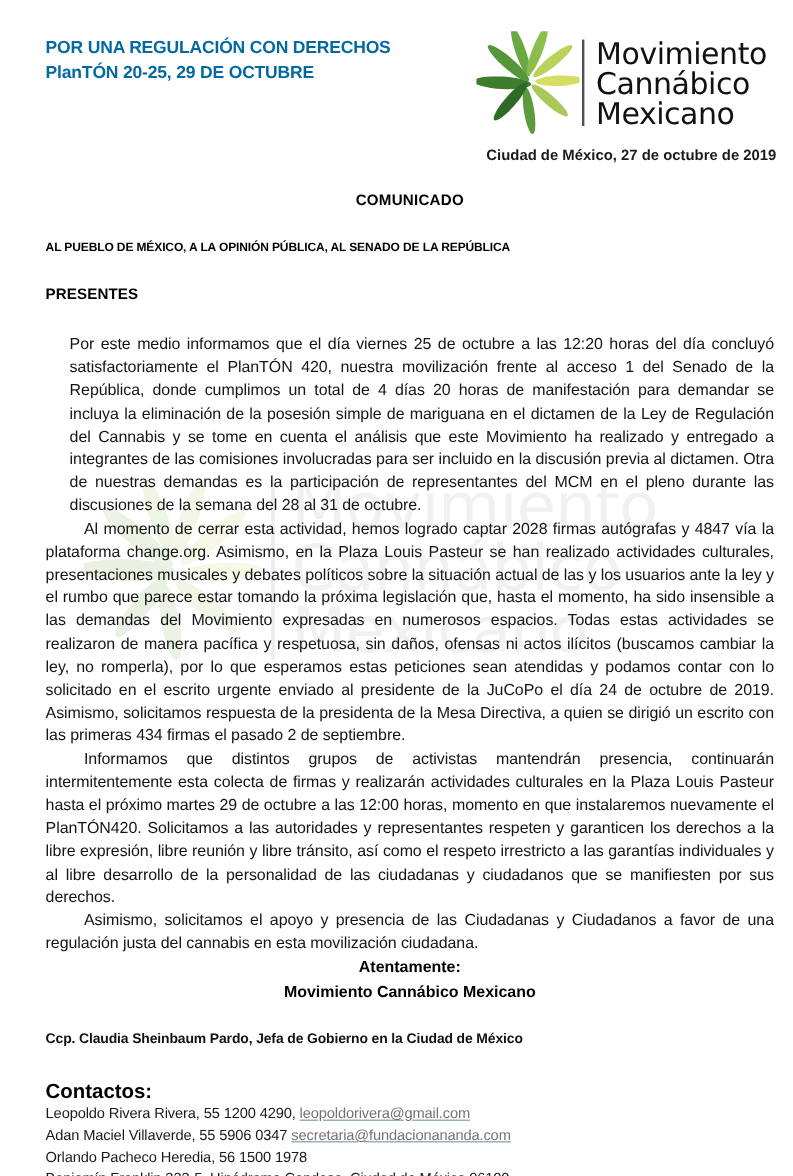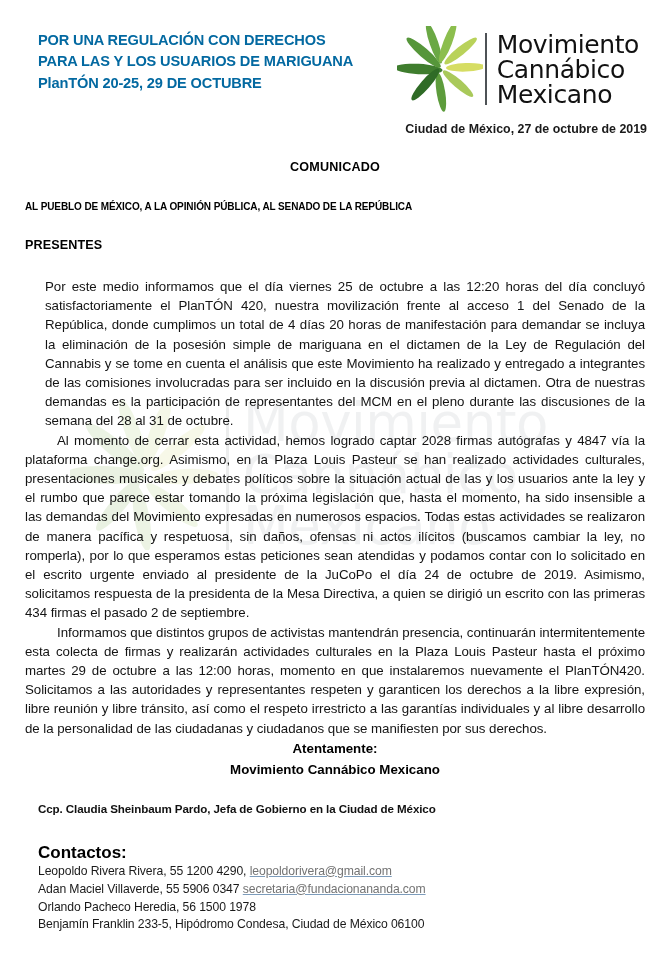--- a/index.html
+++ b/index.html
@@ -115,21 +115,21 @@
     font-weight: bold;
     font-size: 12.4px;
     padding: 10px 14px 0 0;
     color: #1a1a1a;
   }
 
   
   .content {
     position: relative;
     z-index: 2;
-    padding: 0 16px 0 25px;
+    padding: 0 16px 0 38px;
   }
   .comunicado {
     text-align: center;
     font-weight: bold;
     font-size: 12.6px;
     margin-top: 24px;
     letter-spacing: 0.2px;
   }
   .addressee {
     font-weight: bold;
@@ -221,21 +221,20 @@
     <div class="wm-text">
       <div>Movimiento</div>
       <div>Cannábico</div>
       <div>Mexicano</div>
     </div>
   </div>
 
   <div class="header">
     <div class="header-title">
       <div class="line">POR UNA REGULACIÓN CON DERECHOS</div>
-      <div class="line">PARA LAS Y LOS USUARIOS DE MARIGUANA</div>
       <div class="line">PlanTÓN 20-25, 29 DE OCTUBRE</div>
     </div>
 
     <div class="logo">
       <div class="logo-leaf">
         <svg viewBox="0 0 100 100" width="86" height="86" aria-hidden="true">
           <g transform="translate(52,50)">
             <ellipse cx="-27" cy="0" rx="28" ry="6" fill="#3f7d2e" transform="rotate(183 -27 0)"></ellipse>
             <ellipse cx="-21" cy="-19" rx="26" ry="5.5" fill="#56963a" transform="rotate(221 -21 -19)"></ellipse>
             <ellipse cx="-9" cy="-30" rx="25" ry="5" fill="#6aa844" transform="rotate(251 -9 -30)"></ellipse>
@@ -260,20 +259,21 @@
   <div class="dateline">Ciudad de México, 27 de octubre de 2019</div>
 
   <div class="content">
     <div class="comunicado">COMUNICADO</div>
     <div class="addressee">AL PUEBLO DE MÉXICO, A LA OPINIÓN PÚBLICA, AL SENADO DE LA REPÚBLICA</div>
     <div class="presentes">PRESENTES</div>
 
     <p class="body-para first">Por este medio informamos que el día viernes 25 de octubre a las 12:20 horas del día concluyó satisfactoriamente el PlanTÓN 420, nuestra movilización frente al acceso 1 del Senado de la República, donde cumplimos un total de 4 días 20 horas de manifestación para demandar se incluya la eliminación de la posesión simple de mariguana en el dictamen de la Ley de Regulación del Cannabis y se tome en cuenta el análisis que este Movimiento ha realizado y entregado a integrantes de las comisiones involucradas para ser incluido en la discusión previa al dictamen. Otra de nuestras demandas es la participación de representantes del MCM en el pleno durante las discusiones de la semana del 28 al 31 de octubre.</p>
     <p class="body-para indent">Al momento de cerrar esta actividad, hemos logrado captar 2028 firmas autógrafas y 4847 vía la plataforma change.org. Asimismo, en la Plaza Louis Pasteur se han realizado actividades culturales, presentaciones musicales y debates políticos sobre la situación actual de las y los usuarios ante la ley y el rumbo que parece estar tomando la próxima legislación que, hasta el momento, ha sido insensible a las demandas del Movimiento expresadas en numerosos espacios. Todas estas actividades se realizaron de manera pacífica y respetuosa, sin daños, ofensas ni actos ilícitos (buscamos cambiar la ley, no romperla), por lo que esperamos estas peticiones sean atendidas y podamos contar con lo solicitado en el escrito urgente enviado al presidente de la JuCoPo el día 24 de octubre de 2019. Asimismo, solicitamos respuesta de la presidenta de la Mesa Directiva, a quien se dirigió un escrito con las primeras 434 firmas el pasado 2 de septiembre.</p>
     <p class="body-para indent">Informamos que distintos grupos de activistas mantendrán presencia, continuarán intermitentemente esta colecta de firmas y realizarán actividades culturales en la Plaza Louis Pasteur hasta el próximo martes 29 de octubre a las 12:00 horas, momento en que instalaremos nuevamente el PlanTÓN420. Solicitamos a las autoridades y representantes respeten y garanticen los derechos a la libre expresión, libre reunión y libre tránsito, así como el respeto irrestricto a las garantías individuales y al libre desarrollo de la personalidad de las ciudadanas y ciudadanos que se manifiesten por sus derechos.</p>
+    <p class="body-para indent">Asimismo, solicitamos el apoyo y presencia de las Ciudadanas y Ciudadanos a favor de una regulación justa del cannabis en esta movilización ciudadana.</p>
 
     <div class="closing">Atentamente:</div>
     <div class="closing">Movimiento Cannábico Mexicano</div>
   </div>
 
   <div class="footer">
     <div class="footer-ccp">Ccp. Claudia Sheinbaum Pardo, Jefa de Gobierno en la Ciudad de México</div>
     <div class="footer-contacts-label">Contactos:</div>
 
     <div class="footer-line">

